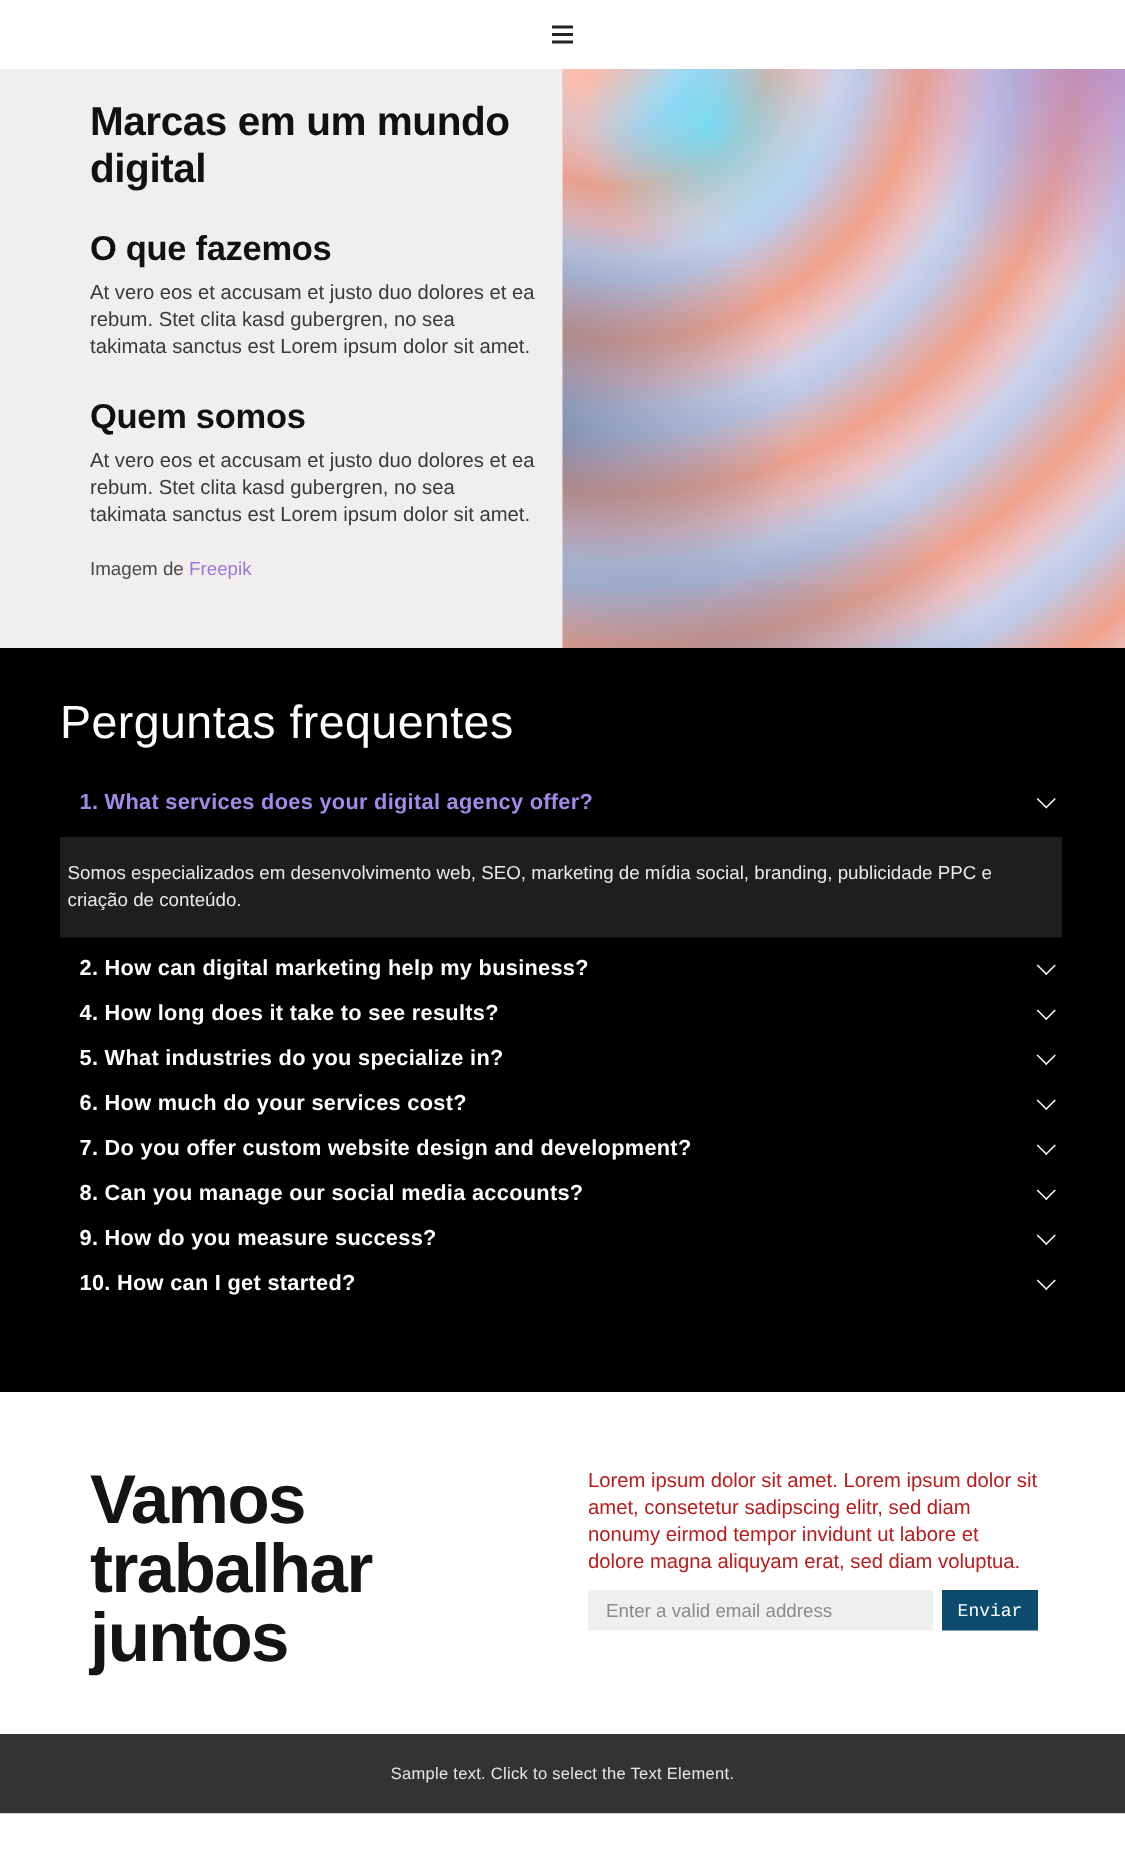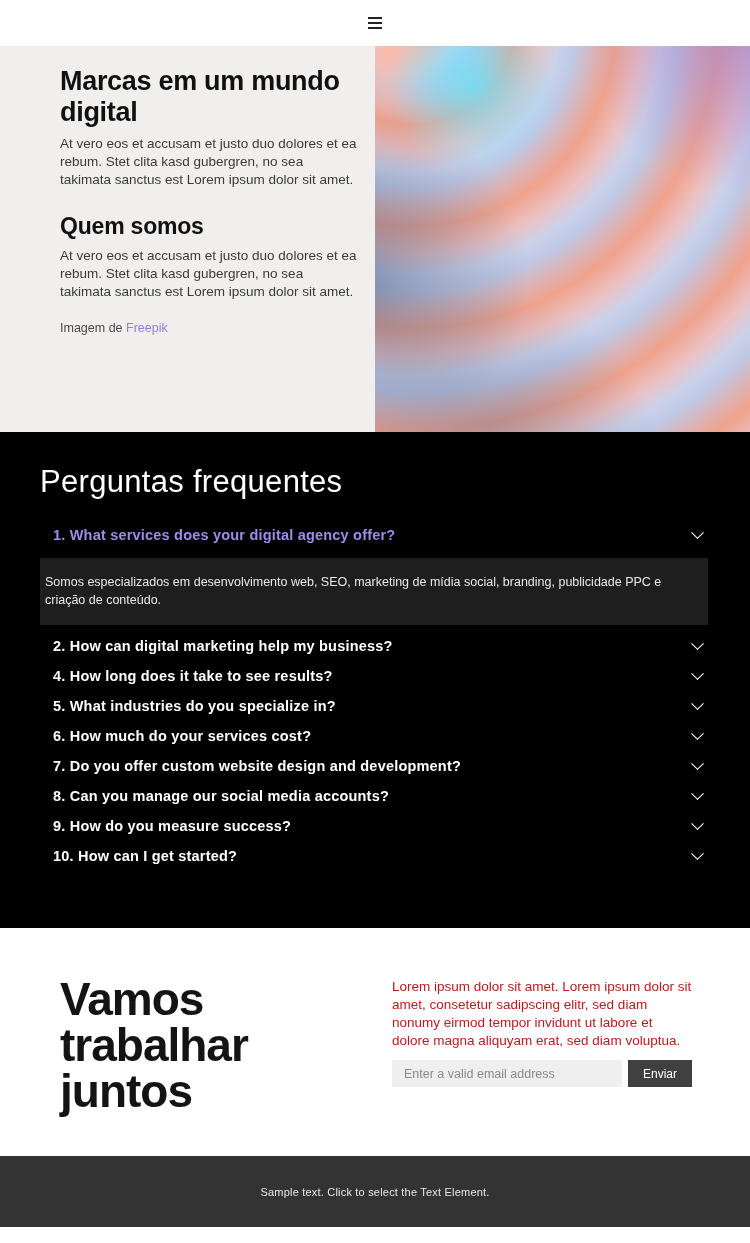--- a/index.html
+++ b/index.html
@@ -155,52 +155,53 @@
     border: none;
     padding: 0 12px;
     font-size: 12.5px;
     font-family: "Liberation Sans", sans-serif;
     color: #555;
   }
   .email-input::placeholder { color: #8a8a8a; }
   .submit-btn {
     height: 27px;
     width: 64px;
-    background: #404040;
+    background: #0c4a6e;
     color: #fff;
     border: none;
     font-size: 12px;
-    font-family: Liberation Sans, sans-serif;
+    font-family: Liberation Mono, monospace;
     cursor: pointer;
   }
 
   
   .footer {
     background: #333333;
-    height: 71px;
+    height: 53px;
     display: flex;
     align-items: center;
     justify-content: center;
   }
   .footer-text { font-size: 11px; color: #e8e8e8; letter-spacing: 0.2px; }
 </style>
 </head>
 <body>
 
 <header class="header">
   <button class="menu-btn" aria-label="menu">
     <span class="bar"></span>
     <span class="bar"></span>
     <span class="bar"></span>
   </button>
 </header>
 
 <section class="hero">
   <div class="hero-left">
     <h1 class="hero-title">Marcas em um mundo digital</h1>
+    <h2 class="hero-sub">O que fazemos</h2>
     <p class="hero-body">At vero eos et accusam et justo duo dolores et ea rebum. Stet clita kasd gubergren, no sea takimata sanctus est Lorem ipsum dolor sit amet.</p>
     <h2 class="hero-sub">Quem somos</h2>
     <p class="hero-body">At vero eos et accusam et justo duo dolores et ea rebum. Stet clita kasd gubergren, no sea takimata sanctus est Lorem ipsum dolor sit amet.</p>
     <p class="credit">
       <span>Imagem de</span>
       <a>Freepik</a>
     </p>
   </div>
   <div class="hero-right"></div>
 </section>

